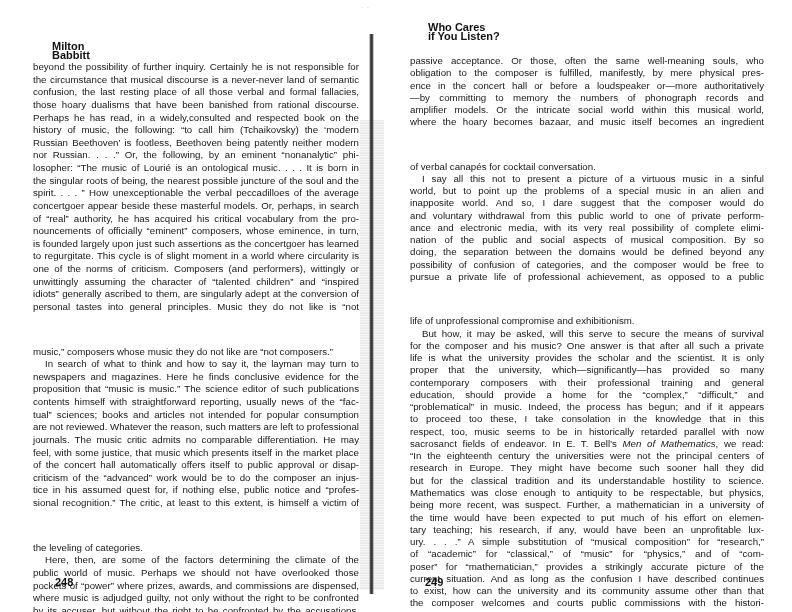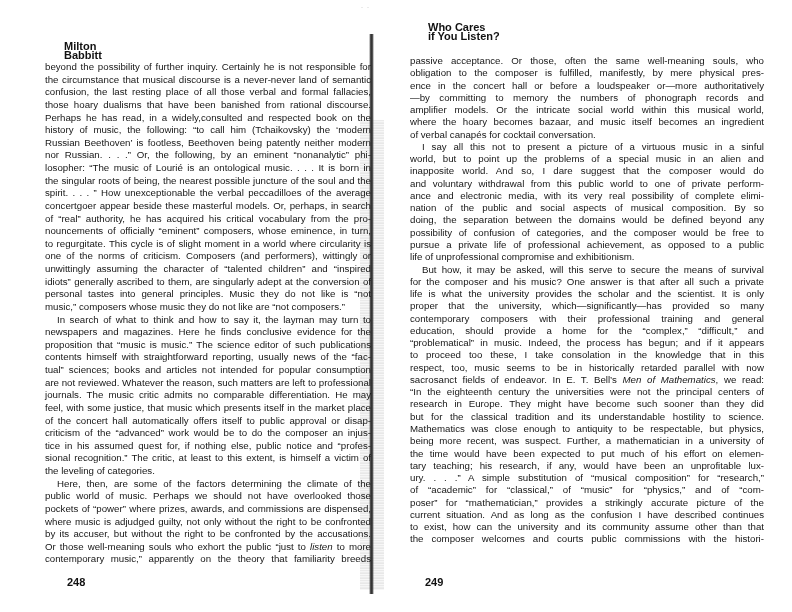--- a/index.html
+++ b/index.html
@@ -1,36 +1,36 @@
 <!DOCTYPE html>
 <html><head>
 <meta charset="utf-8">
 <style>
   html, body { margin: 0; padding: 0; }
   body {
     width: 792px; height: 612px; background: #ffffff; position: relative; overflow: hidden;
     font-family: "Liberation Sans", "DejaVu Sans", sans-serif; color: #111;
   }
   .page { position: absolute; top: 0; height: 612px; }
-  .page.left { left: 12px; width: 360px; }
+  .page.left { left: 0; width: 360px; }
   .page.right { left: 372px; width: 420px; }
   .running-head {
     position: absolute; font-weight: bold; font-size: 11px; line-height: 9px; color: #111;
   }
   .page.left .running-head { left: 52px; top: 42px; }
   .page.right .running-head { left: 56px; top: 23px; }
   .body-text {
     position: absolute; font-size: 9.7px; color: #161616;
   }
   .page.left .body-text { left: 33px; top: 61px; width: 326px; line-height: 12.62px; }
   .page.right .body-text { left: 38px; top: 55px; width: 354px; line-height: 12.27px; }
   .line {
     display: block; white-space: nowrap; text-align: justify; text-align-last: justify; height: inherit;
   }
-  .line.last { text-align-last: left; }
+  .line.last { text-align-last: left; margin-top: 32px; }
   .line.indent { padding-left: 12px; }
   .page-number {
     position: absolute; font-weight: bold; font-size: 11px;
   }
   .page.left .page-number { left: 55px; top: 576px; }
   .page.right .page-number { left: 53px; top: 576px; }
   .spine {
     position: absolute; left: 369px; top: 34px; width: 5px; height: 560px;
     background: linear-gradient(to right, rgba(0,0,0,0) 0%, #333 30%, #111 50%, #333 70%, rgba(0,0,0,0) 100%);
     opacity: 0.85;
@@ -65,20 +65,21 @@
       <span class="line">Perhaps he has read, in a widely,consulted and respected book on the</span>
       <span class="line">history of music, the following: “to call him (Tchaikovsky) the ‘modern</span>
       <span class="line">Russian Beethoven’ is footless, Beethoven being patently neither modern</span>
       <span class="line">nor Russian. . . .” Or, the following, by an eminent “nonanalytic” phi-</span>
       <span class="line">losopher: “The music of Lourié is an ontological music. . . . It is born in</span>
       <span class="line">the singular roots of being, the nearest possible juncture of the soul and the</span>
       <span class="line">spirit. . . . ” How unexceptionable the verbal peccadilloes of the average</span>
       <span class="line">concertgoer appear beside these masterful models. Or, perhaps, in search</span>
       <span class="line">of “real” authority, he has acquired his critical vocabulary from the pro-</span>
       <span class="line">nouncements of officially “eminent” composers, whose eminence, in turn,</span>
+      <span class="line">is founded largely upon just such assertions as the concertgoer has learned</span>
       <span class="line">to regurgitate. This cycle is of slight moment in a world where circularity is</span>
       <span class="line">one of the norms of criticism. Composers (and performers), wittingly or</span>
       <span class="line">unwittingly assuming the character of “talented children” and “inspired</span>
       <span class="line">idiots” generally ascribed to them, are singularly adept at the conversion of</span>
       <span class="line">personal tastes into general principles. Music they do not like is “not</span>
       <span class="line last">music,” composers whose music they do not like are “not composers.”</span>
       <span class="line indent">In search of what to think and how to say it, the layman may turn to</span>
       <span class="line">newspapers and magazines. Here he finds conclusive evidence for the</span>
       <span class="line">proposition that “music is music.” The science editor of such publications</span>
       <span class="line">contents himself with straightforward reporting, usually news of the “fac-</span>
@@ -129,21 +130,21 @@
       <span class="line">for the composer and his music? One answer is that after all such a private</span>
       <span class="line">life is what the university provides the scholar and the scientist. It is only</span>
       <span class="line">proper that the university, which—significantly—has provided so many</span>
       <span class="line">contemporary composers with their professional training and general</span>
       <span class="line">education, should provide a home for the “complex,” “difficult,” and</span>
       <span class="line">“problematical” in music. Indeed, the process has begun; and if it appears</span>
       <span class="line">to proceed too these, I take consolation in the knowledge that in this</span>
       <span class="line">respect, too, music seems to be in historically retarded parallel with now</span>
       <span class="line">sacrosanct fields of endeavor. In E. T. Bell’s <em>Men of Mathematics</em>, we read:</span>
       <span class="line">“In the eighteenth century the universities were not the principal centers of</span>
-      <span class="line">research in Europe. They might have become such sooner than they did</span>
+      <span class="line">research in Europe. They might have become such sooner hall they did</span>
       <span class="line">but for the classical tradition and its understandable hostility to science.</span>
       <span class="line">Mathematics was close enough to antiquity to be respectable, but physics,</span>
       <span class="line">being more recent, was suspect. Further, a mathematician in a university of</span>
       <span class="line">the time would have been expected to put much of his effort on elemen-</span>
       <span class="line">tary teaching; his research, if any, would have been an unprofitable lux-</span>
       <span class="line">ury. . . .” A simple substitution of “musical composition” for “research,”</span>
       <span class="line">of “academic” for “classical,” of “music” for “physics,” and of “com-</span>
       <span class="line">poser” for “mathematician,” provides a strikingly accurate picture of the</span>
       <span class="line">current situation. And as long as the confusion I have described continues</span>
       <span class="line">to exist, how can the university and its community assume other than that</span>

